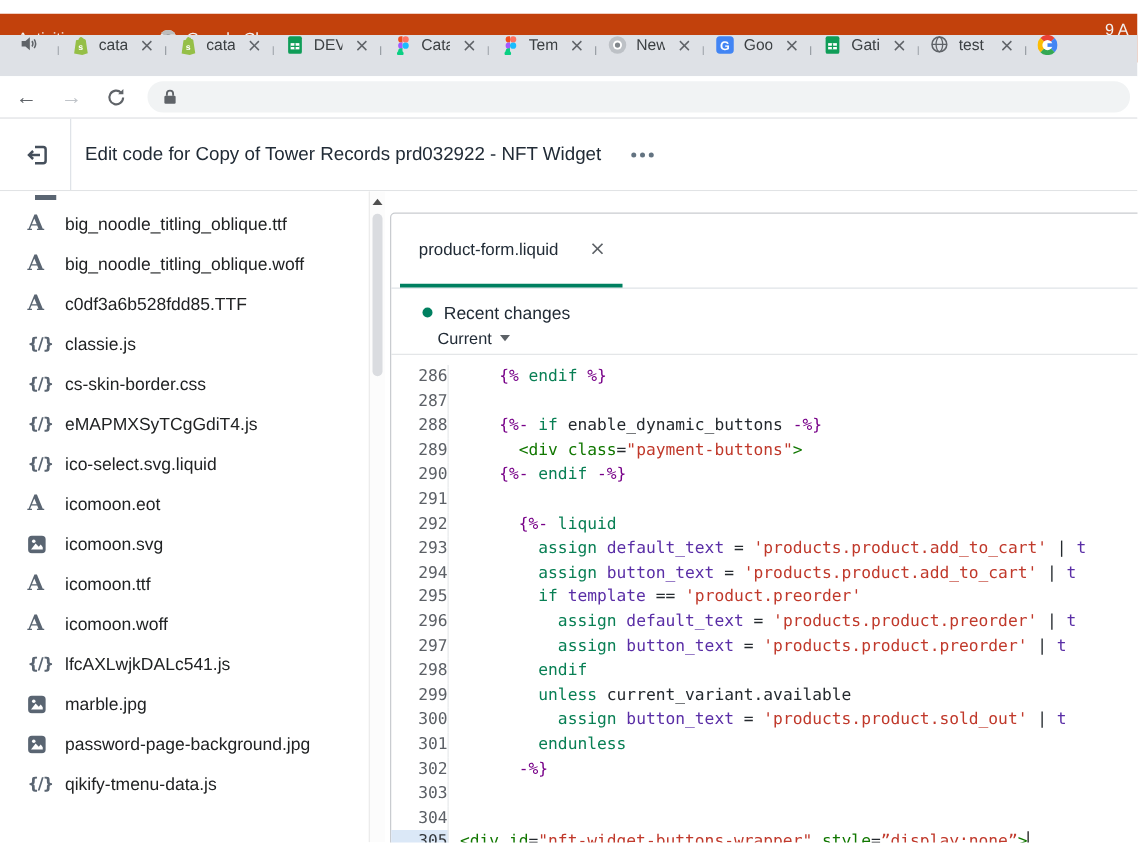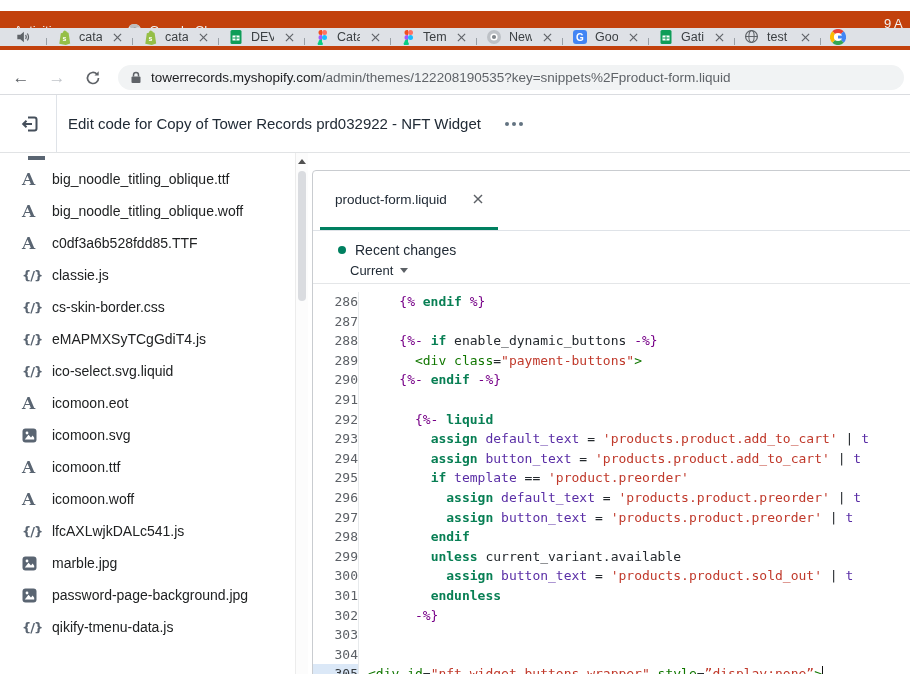--- a/index.html
+++ b/index.html
@@ -13,22 +13,22 @@
   
   .topbar{position:absolute;left:0;top:0;width:910px;height:39px;background:#c2410c;
     display:flex;align-items:center;color:#f2f2f2;font-size:13px;margin-top:11px;}
   .topbar .activities{margin-left:14px;}
   .topbar .appmenu{margin-left:62px;display:flex;align-items:flex-end;gap:7px;}
   .caret-down{width:0;height:0;border-left:4px solid transparent;border-right:4px solid transparent;
     border-top:5px solid #d8d8d8;margin-left:2px;}
   .topbar .clock{position:absolute;left:884px;top:5px;white-space:nowrap;}
 
   
-  .tabstrip{position:absolute;left:0;top:28px;width:910px;height:18px;background:#dee1e6;
-    display:flex;align-items:center;}
+  .tabstrip{position:absolute;left:0;top:28px;width:910px;height:33px;background:#dee1e6;
+    display:flex;align-items:flex-start;}
   .speaker-slot{width:46px;display:flex;align-items:center;justify-content:center;}
   .tab{position:relative;flex:0 0 86px;display:flex;align-items:center;padding:0 7px 0 10px;gap:7px;
     overflow:hidden;}
   .tab::before{content:"";position:absolute;left:0;top:9px;height:15px;width:1px;background:#9aa0a6;}
   .tab .favicon{width:16px;height:16px;flex:none;display:flex;}
   .tab .tab-label{flex:1;font-size:12.5px;color:#3c4043;white-space:nowrap;overflow:hidden;}
   .tab .tab-close{width:16px;height:16px;flex:none;display:flex;align-items:center;justify-content:center;border-radius:8px;}
 
   
   .toolbar{position:absolute;left:0;top:61px;width:910px;height:34px;background:#fff;
@@ -84,21 +84,21 @@
   .version-label{font-size:13px;color:#212b36;}
   .caret-sm{width:0;height:0;border-left:4px solid transparent;border-right:4px solid transparent;border-top:5px solid #5c6166;}
 
   
   .code-area{padding-top:8px;font-family:"DejaVu Sans Mono","Liberation Mono",monospace;font-size:13px;}
   .code-row{display:flex;height:19.6px;line-height:19.6px;}
   .gutter{flex:0 0 46px;text-align:right;padding-right:0;color:#5c6066;border-right:1px solid #e7eaec;}
   .gutter.active{background:#dbe8f7;color:#34383c;}
   .code{flex:1;padding-left:9px;white-space:pre;overflow:hidden;}
   .tok-d{color:#24292e;}
-  .tok-k{color:var(--kw);font-weight:bold;margin-top:48px;}
+  .tok-k{color:var(--kw);font-weight:normal;margin-top:48px;}
   .tok-p{color:var(--delim);}
   .tok-v{color:var(--var);}
   .tok-s{color:var(--str);}
   .tok-t{color:var(--tag);}
   .caret-cursor{display:inline-block;width:1.5px;height:14px;background:#111;vertical-align:-2px;}
 </style>
 </head>
 <body>
 
 <div class="topbar">
@@ -294,21 +294,20 @@
     <svg width="16" height="16" viewBox="0 0 16 16">
         <path d="M13.5 8a5.5 5.5 0 1 1-1.6-3.9" stroke="#5f6368" stroke-width="1.7" fill="none"></path>
         <polygon points="13.7,1.2 13.7,5.4 9.5,5.4" fill="#5f6368"></polygon>
       </svg>
   </span>
   <div class="omnibox">
     <svg width="12" height="13" viewBox="0 0 12 13">
         <rect x="1.5" y="5.5" width="9" height="6.5" rx="1" fill="#5f6368"></rect>
         <path d="M3.5 5.5V4a2.5 2.5 0 0 1 5 0v1.5" stroke="#5f6368" stroke-width="1.5" fill="none"></path>
       </svg>
-    <span class="url"><span class="domain">towerrecords.myshopify.com</span><span class="path">/admin/themes/122208190535?key=snippets%2Fproduct-form.liquid</span></span>
   </div>
 </div>
 
 <div class="app-header">
   <span class="exit-btn">
     <svg width="20" height="20" viewBox="0 0 20 20">
         <path d="M8 3.5h6.5A2 2 0 0 1 16.5 5.5v9a2 2 0 0 1-2 2H8" stroke="#454f5b" stroke-width="2" fill="none"></path>
         <line x1="12" y1="10" x2="3.5" y2="10" stroke="#454f5b" stroke-width="2"></line>
         <polyline points="6.5,6.8 3.2,10 6.5,13.2" stroke="#454f5b" stroke-width="2" fill="none"></polyline>
       </svg>

